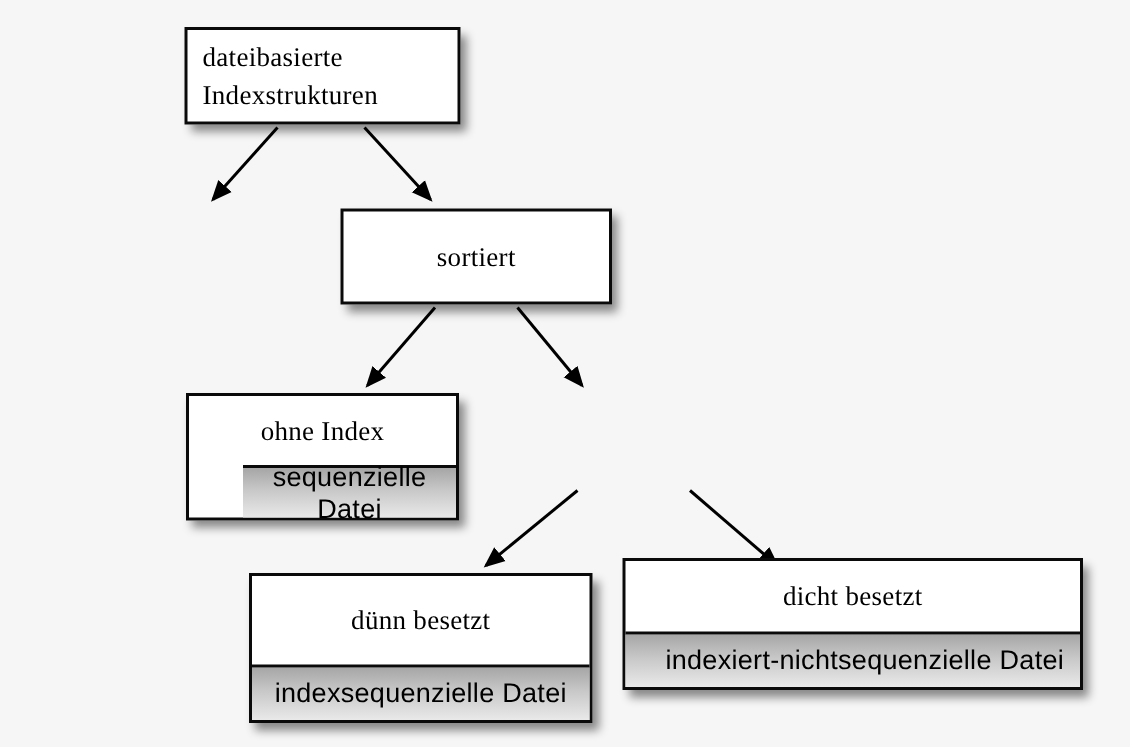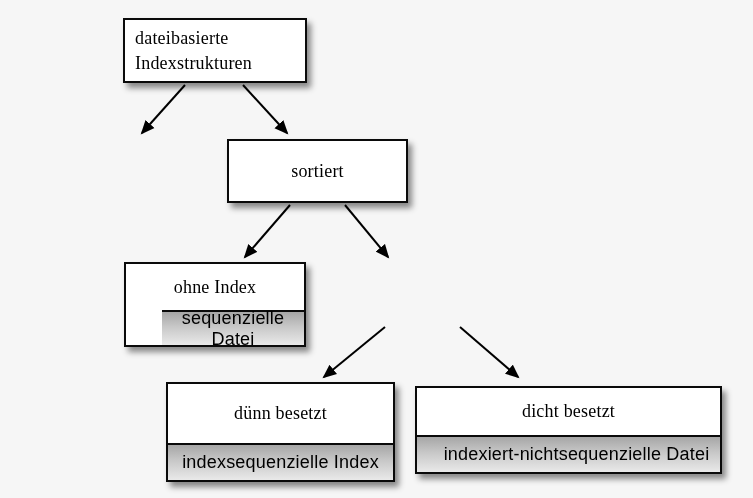--- a/index.html
+++ b/index.html
@@ -57,21 +57,21 @@
   
   #node-root        { left: 123px; top: 18px;  width: 184px; height: 65px; }
   #node-unsorted    { left: 20px;  top: 138px; width: 183px; height: 92px; }
   #node-unsorted .sublabel { height: 35px; }
   #node-sorted      { left: 227px; top: 139px; width: 181px; height: 64px; }
   #node-no-index    { left: 124px; top: 262px; width: 182px; height: 85px; }
   #node-no-index .sublabel { height: 33px; margin-left: 36px; }
   #node-with-index  { left: 332px; top: 262px; width: 180px; height: 63px; }
   #node-sparse      { left: 166px; top: 382px; width: 229px; height: 100px; }
   #node-sparse .sublabel { height: 35px; }
-  #node-dense       { left: 415px; top: 386px; width: 307px; height: 88px; }
+  #node-dense       { left: 415px; top: 372px; width: 307px; height: 88px; }
   #node-dense .sublabel { height: 35px; padding-left: 20px; }
 </style>
 </head>
 <body>
 
 <div class="canvas">
 
   <svg class="arrows" width="753" height="498" viewBox="0 0 753 498" xmlns="http://www.w3.org/2000/svg">
     <defs>
       <marker id="ah" markerUnits="userSpaceOnUse" markerWidth="15" markerHeight="13" refX="12" refY="6.5" orient="auto">
@@ -96,21 +96,21 @@
   </div>
 
   <div class="node" id="node-no-index">
     <div class="label">ohne Index</div>
     <div class="sublabel">sequenzielle Datei</div>
   </div>
 
 
   <div class="node" id="node-sparse">
     <div class="label">dünn besetzt</div>
-    <div class="sublabel">indexsequenzielle Index</div>
+    <div class="sublabel">indexsequenzielle Datei</div>
   </div>
 
   <div class="node" id="node-dense">
     <div class="label">dicht besetzt</div>
     <div class="sublabel">indexiert-nichtsequenzielle Datei</div>
   </div>
 
 </div>
 
 </body></html>

